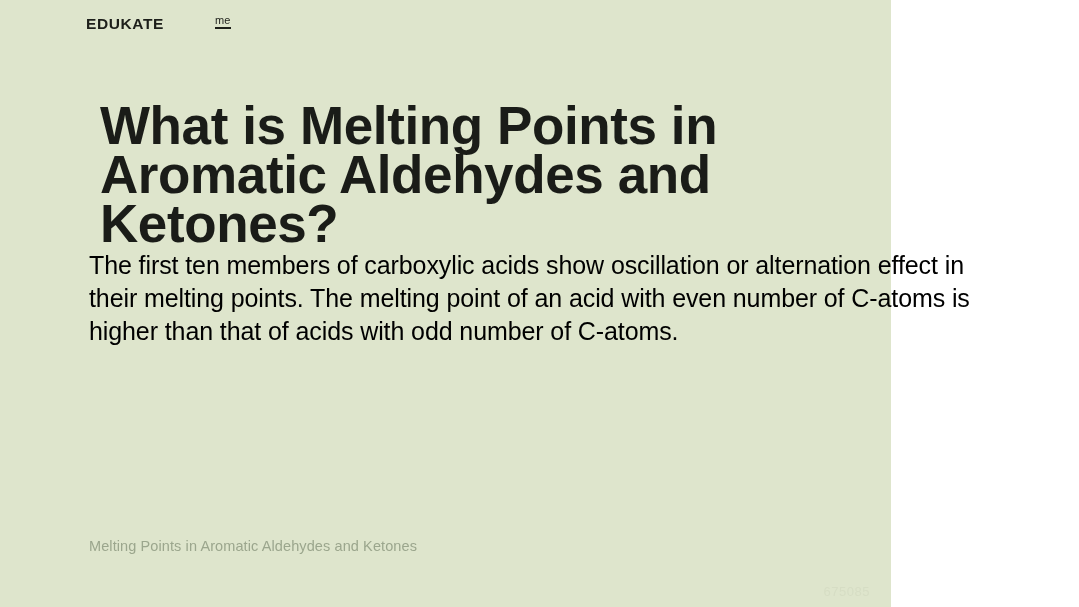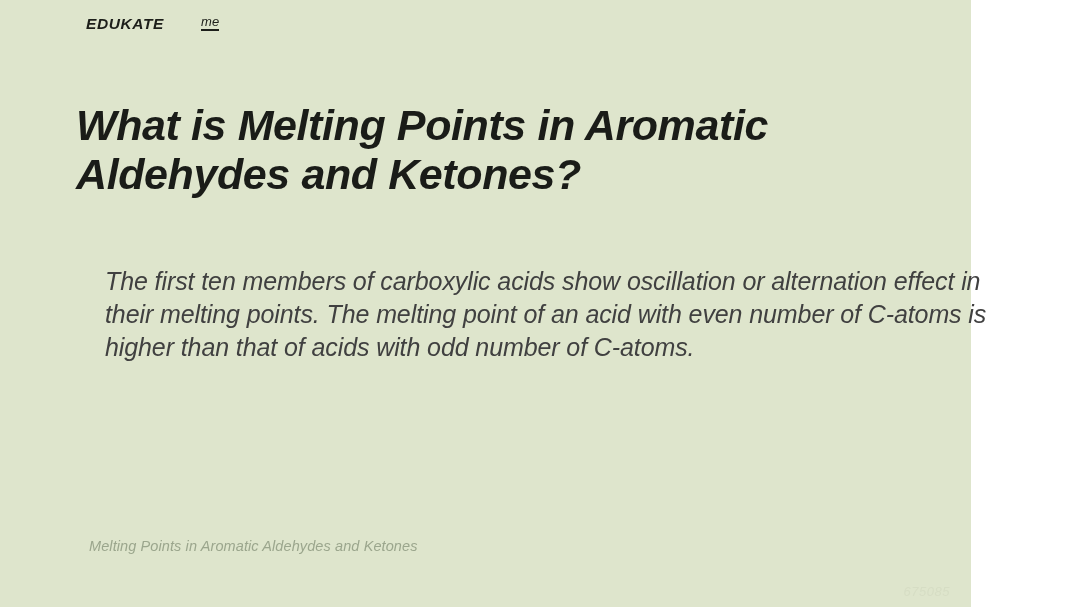--- a/index.html
+++ b/index.html
@@ -9,25 +9,24 @@
   body {
     width: 1079px;
     height: 607px;
     overflow: hidden;
     font-family: "Liberation Sans", sans-serif;
     -webkit-font-smoothing: antialiased;
   }
 
   .slide {
     position: relative;
-    width: 971px;
+    width: 891px;
     height: 607px;
     background: #dee5cc;
     box-sizing: border-box;
-    font-style: italic;
   }
 
   
   .logo {
     position: absolute;
     left: 86px;
     top: 16px;
     display: flex;
     align-items: flex-start;
     line-height: 1;
@@ -35,63 +34,63 @@
   }
   .logo-word {
     font-size: 15.5px;
     font-weight: bold;
     letter-spacing: 0.6px;
     color: #1d1f1a;
     line-height: 1;
   }
   .logo-sup {
     position: relative;
-    font-size: 13px;
+    font-size: 11px;
     font-weight: normal;
     color: #1d1f1a;
     line-height: 1;
-    margin-left: 2px;
+    margin-left: 16px;
     margin-top: -1px;
     letter-spacing: 0.2px;
     padding-left: 35px;
   }
   .logo-sup-rule {
     display: block;
     height: 1.5px;
     background: #1d1f1a;
     margin-top: 1px;
     width: 100%;
   }
 
   
   .heading {
     position: absolute;
-    left: 76px;
+    left: 100px;
     top: 101px;
     width: 760px;
     margin: 0;
-    font-size: 43px;
+    font-size: 53px;
     font-weight: bold;
     line-height: 49px;
     letter-spacing: -0.4px;
     color: #1a1c18;
   }
 
   
   .body-copy {
     position: absolute;
     left: 89px;
     top: 249px;
     width: 895px;
-    margin: 16px;
+    margin: 0;
     font-size: 25px;
     font-weight: normal;
     line-height: 33px;
     letter-spacing: -0.1px;
-    color: #404040;
+    color: #000000;
   }
 
   
   .footer-meta {
     position: absolute;
     left: 89px;
     top: 534px;
     display: flex;
     flex-direction: column;
   }

